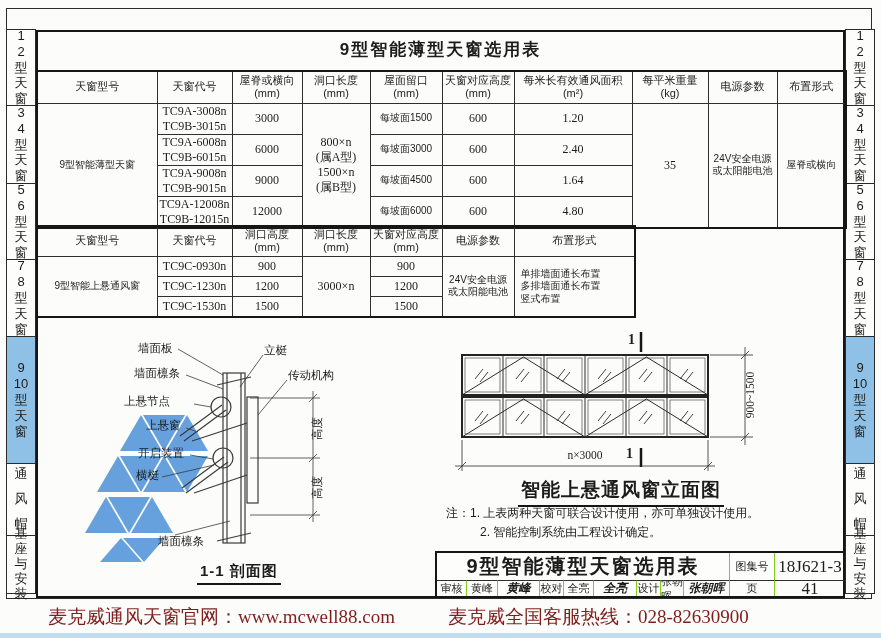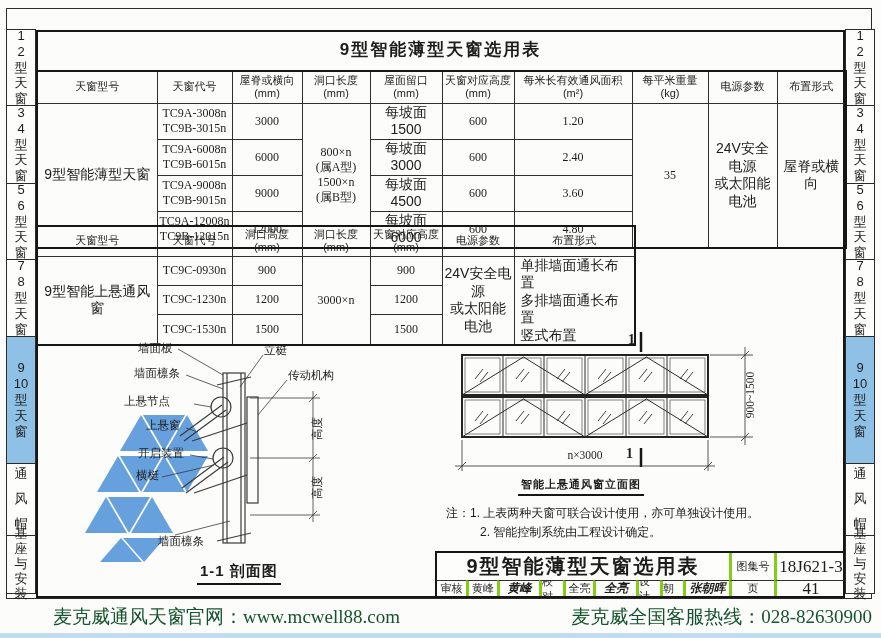--- a/index.html
+++ b/index.html
@@ -19,50 +19,50 @@
         line-height:1.22;white-space:pre-line;background:#fdfdfb;}
   .tab.active{background:var(--tab-active,#8fc0e5);}
   .tab.loose{line-height:1.9;} .tab.tight{line-height:1.15;}
   
   table.tbl{position:absolute;border-collapse:collapse;table-layout:fixed;
         border:2px solid #161616;}
   .tbl th,.tbl td{border:1px solid #2f2f2f;text-align:center;vertical-align:middle;
         white-space:pre-line;padding:0 2px;box-sizing:border-box;overflow:hidden;
         font-weight:normal;font-size:11px;line-height:1.25;}
   .tbl td.ser{font-family:"Liberation Serif",serif;font-size:12px;}
-  .tbl td.cjk{font-size:14px;}
+  .tbl td.cjk{font-size:10px;}
   #table1{left:36px;top:70px;width:809px;}
   #table2{left:36px;top:225px;width:598px;}
   
   svg{position:absolute;}
   .lab{position:absolute;font-size:11.5px;white-space:nowrap;}
   .rot{transform:rotate(-90deg);text-align:center;}
   .serif{font-family:"Liberation Serif",serif;}
   .fig-title{position:absolute;font-size:16px;font-weight:bold;letter-spacing:1px;
         border-bottom:2px solid #161616;padding:0 3px 2px;white-space:nowrap;}
   .sec-mark{position:absolute;font-family:"Liberation Serif",serif;font-weight:bold;
         font-size:14px;}
   .notes{position:absolute;left:446px;top:504px;font-size:12px;line-height:1.55;}
   .notes .indent{margin-left:34px;}
   
   .title-block{position:absolute;left:435px;top:551px;width:410px;height:47px;
         display:grid;box-sizing:border-box;border:2px solid #161616;background:#fdfdfb;
         grid-template-columns:29px 31px 42px 24px 30px 43px 24px 23px 46px 45px 71px;
         grid-template-rows:27px 16px;}
-  .tb-cell{border-left:3px solid #84cc16;border-top:1px solid #2f2f2f;display:flex;
+  .tb-cell{border-left:1px solid #84cc16;border-top:1px solid #2f2f2f;display:flex;
         align-items:center;justify-content:center;font-size:11px;overflow:hidden;}
   .tb-cell.r1c1{grid-column:1/10;border-left:none;border-top:none;font-size:20px;
         font-weight:bold;letter-spacing:2px;}
   .tb-cell.nt{border-top:none;}
   .tb-cell.sig{font-family:"Liberation Serif",serif;font-style:italic;font-weight:bold;
         font-size:12px;}
   .tb-cell.num{font-family:"Liberation Serif",serif;font-size:17px;}
   
-  .footer-left,.footer-right{position:absolute;top:604px;text-align:right;
-        font-family:"Liberation Serif",serif;font-size:19px;color:#14532d;}
+  .footer-left,.footer-right{position:absolute;top:604px;text-align:left;
+        font-family:"Liberation Serif",serif;font-size:19px;color:#7f1d1d;}
   .footer-left{left:48px;width:352px;} .footer-right{left:448px;width:424px;}
   .footer-strip{position:absolute;left:0;top:633px;width:881px;height:5px;
         background:var(--footer-strip,#c2dcef);}
 </style>
 </head>
 <body>
 
 <div class="page">
 
   <div class="outer-border"></div>
@@ -199,21 +199,21 @@
       <td class="cjk">每坡面3000</td>
       <td class="ser">600</td>
       <td class="ser">2.40</td>
     </tr>
     <tr style="height:30px">
       <td class="ser">TC9A-9008n
 TC9B-9015n</td>
       <td class="ser">9000</td>
       <td class="cjk">每坡面4500</td>
       <td class="ser">600</td>
-      <td class="ser">3.60</td>
+      <td class="ser">1.64</td>
     </tr>
     <tr style="height:30px">
       <td class="ser">TC9A-12008n
 TC9B-12015n</td>
       <td class="ser">12000</td>
       <td class="cjk">每坡面6000</td>
       <td class="ser">600</td>
       <td class="ser">4.80</td>
     </tr>
   </tbody>
@@ -405,21 +405,21 @@
       <line x1="5" y1="136" x2="265" y2="136"></line>
       <line x1="8" y1="140" x2="16" y2="132"></line>
         <line x1="254" y1="140" x2="262" y2="132"></line>
     </g>
   </svg>
 
   <span class="sec-mark" style="left:628px;top:332px">1</span>
   <span class="sec-mark" style="left:626px;top:446px">1</span>
   <span class="lab rot serif" style="left:713px;top:389px;width:74px">900~1500</span>
   <span class="lab serif" style="left:545px;top:449px;width:80px;text-align:center">n×3000</span>
-  <span class="fig-title" style="left:518px;top:477px;font-size:11px">智能上悬通风窗立面图</span>
+  <span class="fig-title" style="left:518px;top:477px;font-size:19px">智能上悬通风窗立面图</span>
 
   <div class="notes">
     <span>注：</span><span>1. 上表两种天窗可联合设计使用，亦可单独设计使用。</span><br>
     <span class="indent">2. 智能控制系统由工程设计确定。</span>
   </div>
 
   <div class="title-block">
     <div class="tb-cell r1c1">9型智能薄型天窗选用表</div>
     <div class="tb-cell nt">图集号</div>
     <div class="tb-cell nt num">18J621-3</div>

